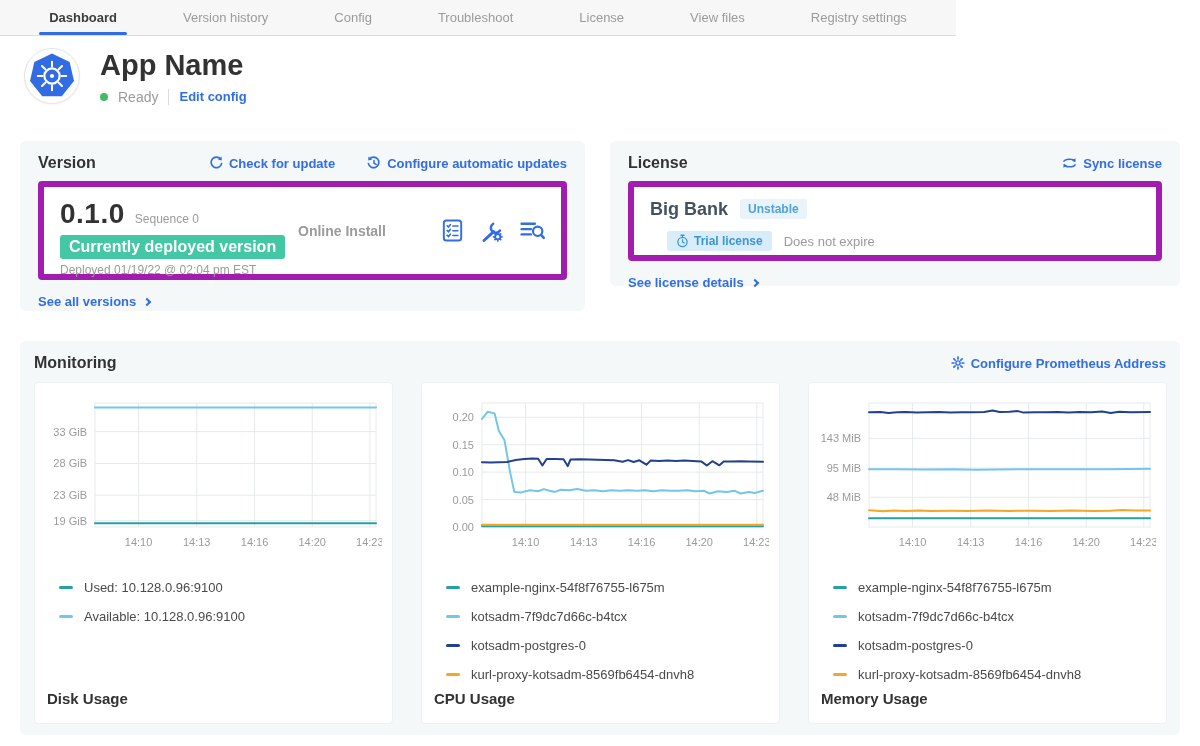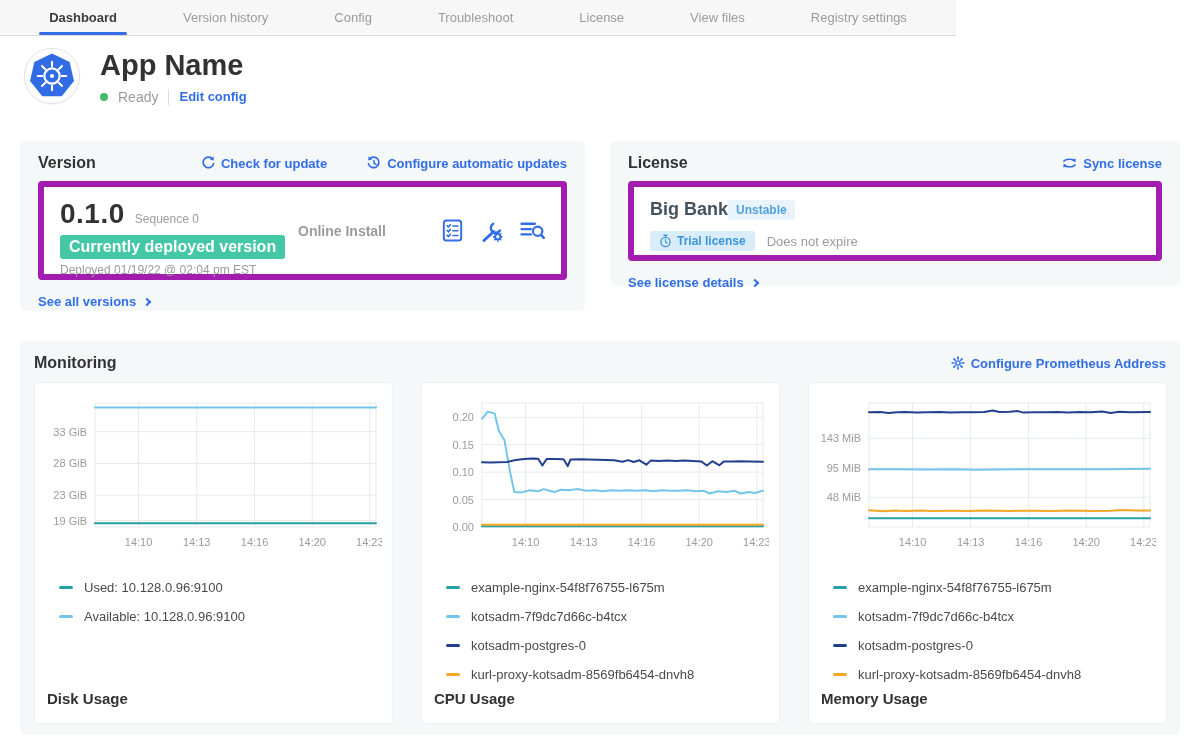--- a/index.html
+++ b/index.html
@@ -43,21 +43,21 @@
   .chev {
     width:6px; height:6px; border-top:2px solid #326de6; border-right:2px solid #326de6;
     transform:rotate(45deg); display:inline-block; margin-left:2px;
   }
   
   .card {
     position:absolute; background:#f4f8f9; border-radius:6px; padding:13px 18px;
   }
   .card-head { display:flex; align-items:center; justify-content:space-between; }
   .card-title { font-size:16px; font-weight:700; color:#323232; }
-  .head-links { display:flex; align-items:center; gap:40px; }
+  .head-links { display:flex; align-items:center; gap:32px; }
   .white-panel {
     background:#fff; border:6px solid #a21caf; border-radius:4px; margin-top:9px;
   }
   #version-card { top:141px; left:20px; width:565px; height:170px; }
   #license-card { top:141px; left:610px; width:570px; height:145px; }
   .version-panel { padding:11px 16px; display:flex; align-items:stretch; height:99px; }
   .vleft { width:238px; }
   .version-row { display:flex; align-items:baseline; gap:10px; }
   .version-number { font-size:28px; font-weight:700; color:#323232; letter-spacing:.5px; }
   .sequence { font-size:12px; color:#9b9b9b; }
@@ -65,27 +65,27 @@
     display:inline-block; margin-top:5px; background:#44c7a4; color:#fff;
     font-size:16px; font-weight:600; padding:3px 9px; border-radius:3px;
   }
   .deployed-at { font-size:12px; color:#9b9b9b; margin-top:4px; }
   .vmid { flex:1; display:flex; align-items:center; font-size:14px; font-weight:600; color:#9b9b9b; }
   .vicons { display:flex; align-items:center; gap:17px; }
   .icon-btn { cursor:pointer; display:flex; }
   .see-link { margin-top:12px; }
   
   .license-panel { padding:12px 16px; height:80px; }
-  .lic-row1 { display:flex; align-items:flex-end; gap:0; }
+  .lic-row1 { display:flex; align-items:flex-start; gap:12px; }
   .customer-name { font-size:18px; font-weight:700; color:#44525f; }
   .badge-channel {
     background:#e8f3fb; color:#53a2db; font-size:12px; font-weight:600;
     padding:3px 8px; border-radius:3px;
   }
-  .lic-row2 { display:flex; align-items:center; gap:12px; margin-top:11px; }
+  .lic-row2 { display:flex; align-items:center; gap:12px; margin-top:11px;margin-left:17px; }
   .badge-trial {
     background:#d9ecf9; color:#3b95d6; font-size:12px; font-weight:600;
     padding:3px 9px; border-radius:3px; display:inline-flex; align-items:center; gap:5px;
   }
   .expiry { font-size:13px; color:#9b9b9b; }
   
   #monitoring-card { top:341px; left:20px; width:1160px; height:394px; padding:13px 14px; }
   .charts-row { display:flex; gap:28px; margin-top:10px; }
   .chart-panel {
     width:359px; height:342px; background:#fff; border-radius:4px;

